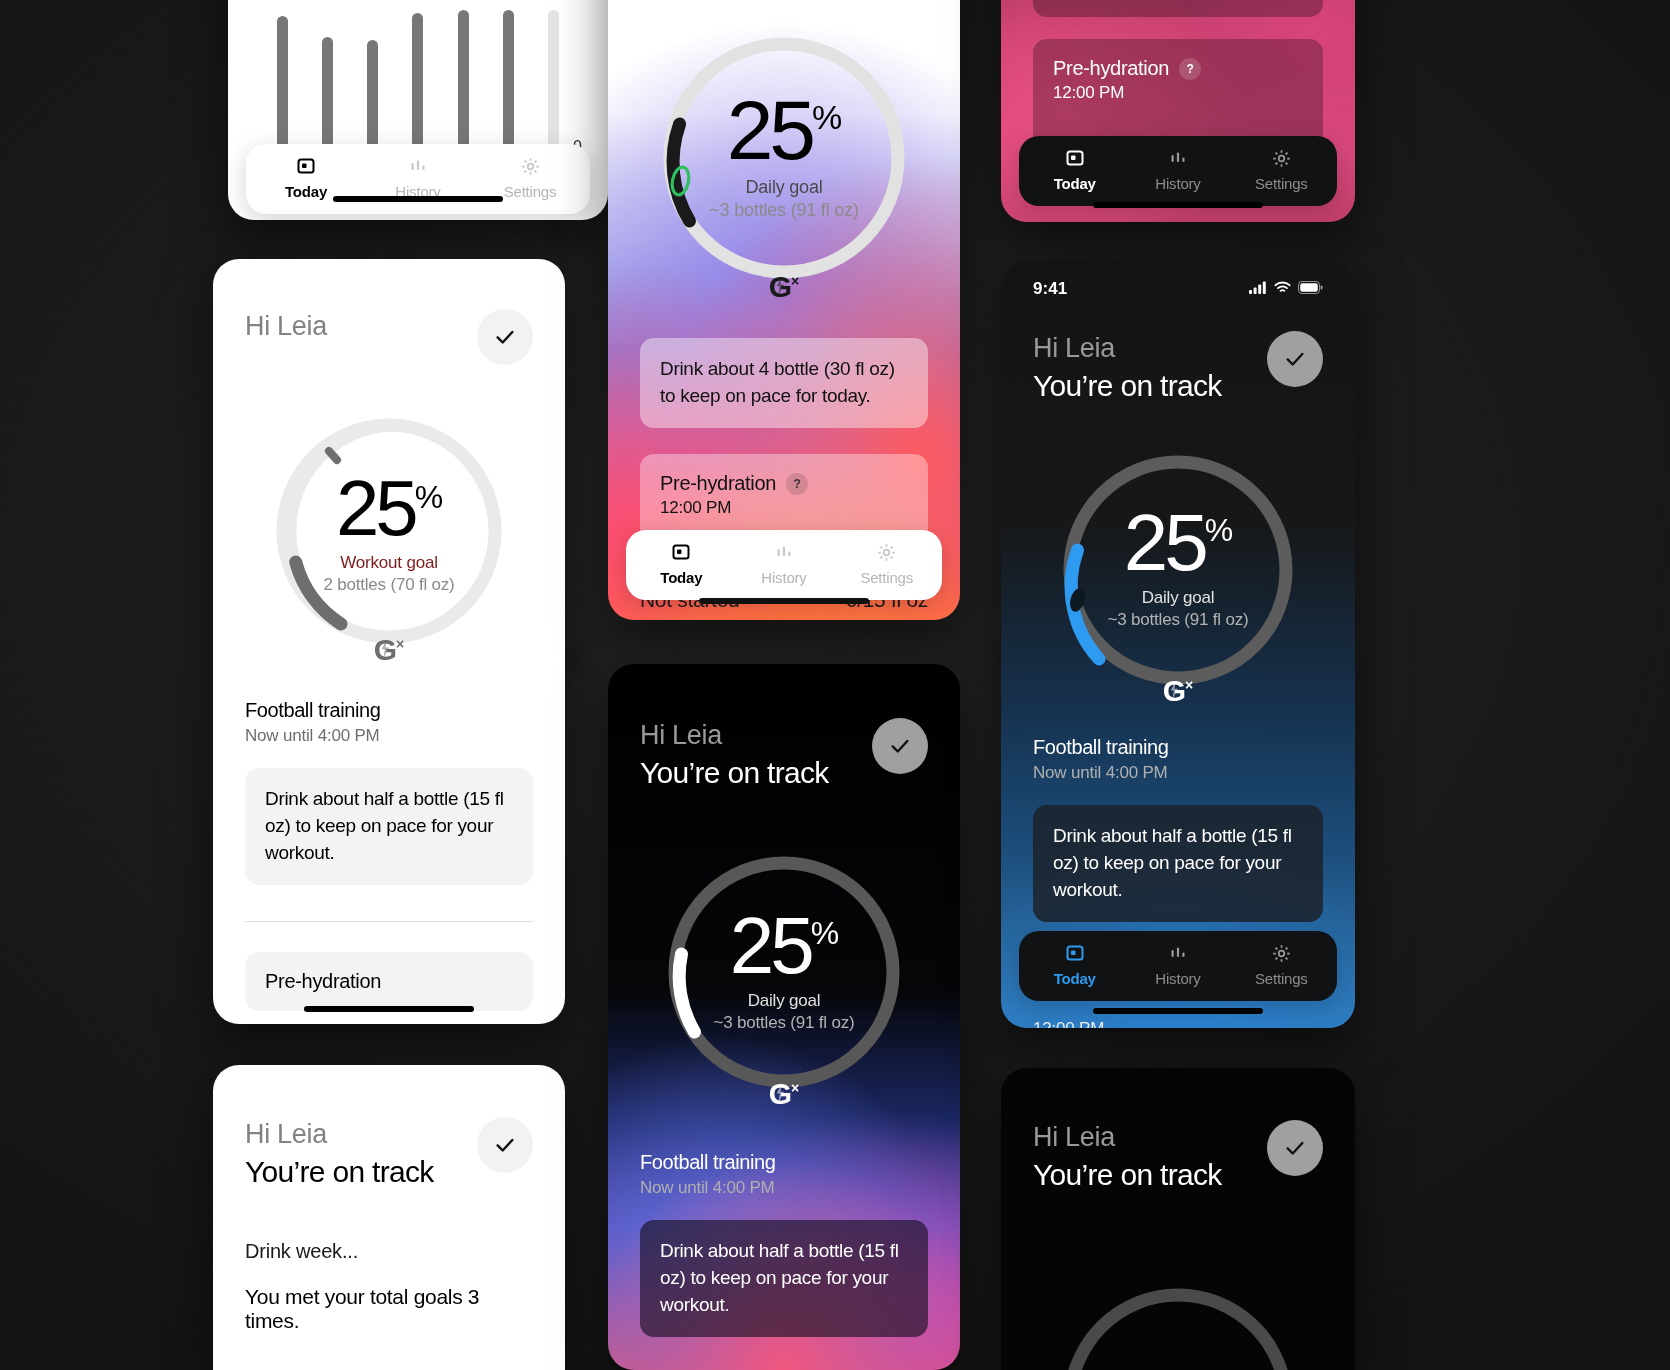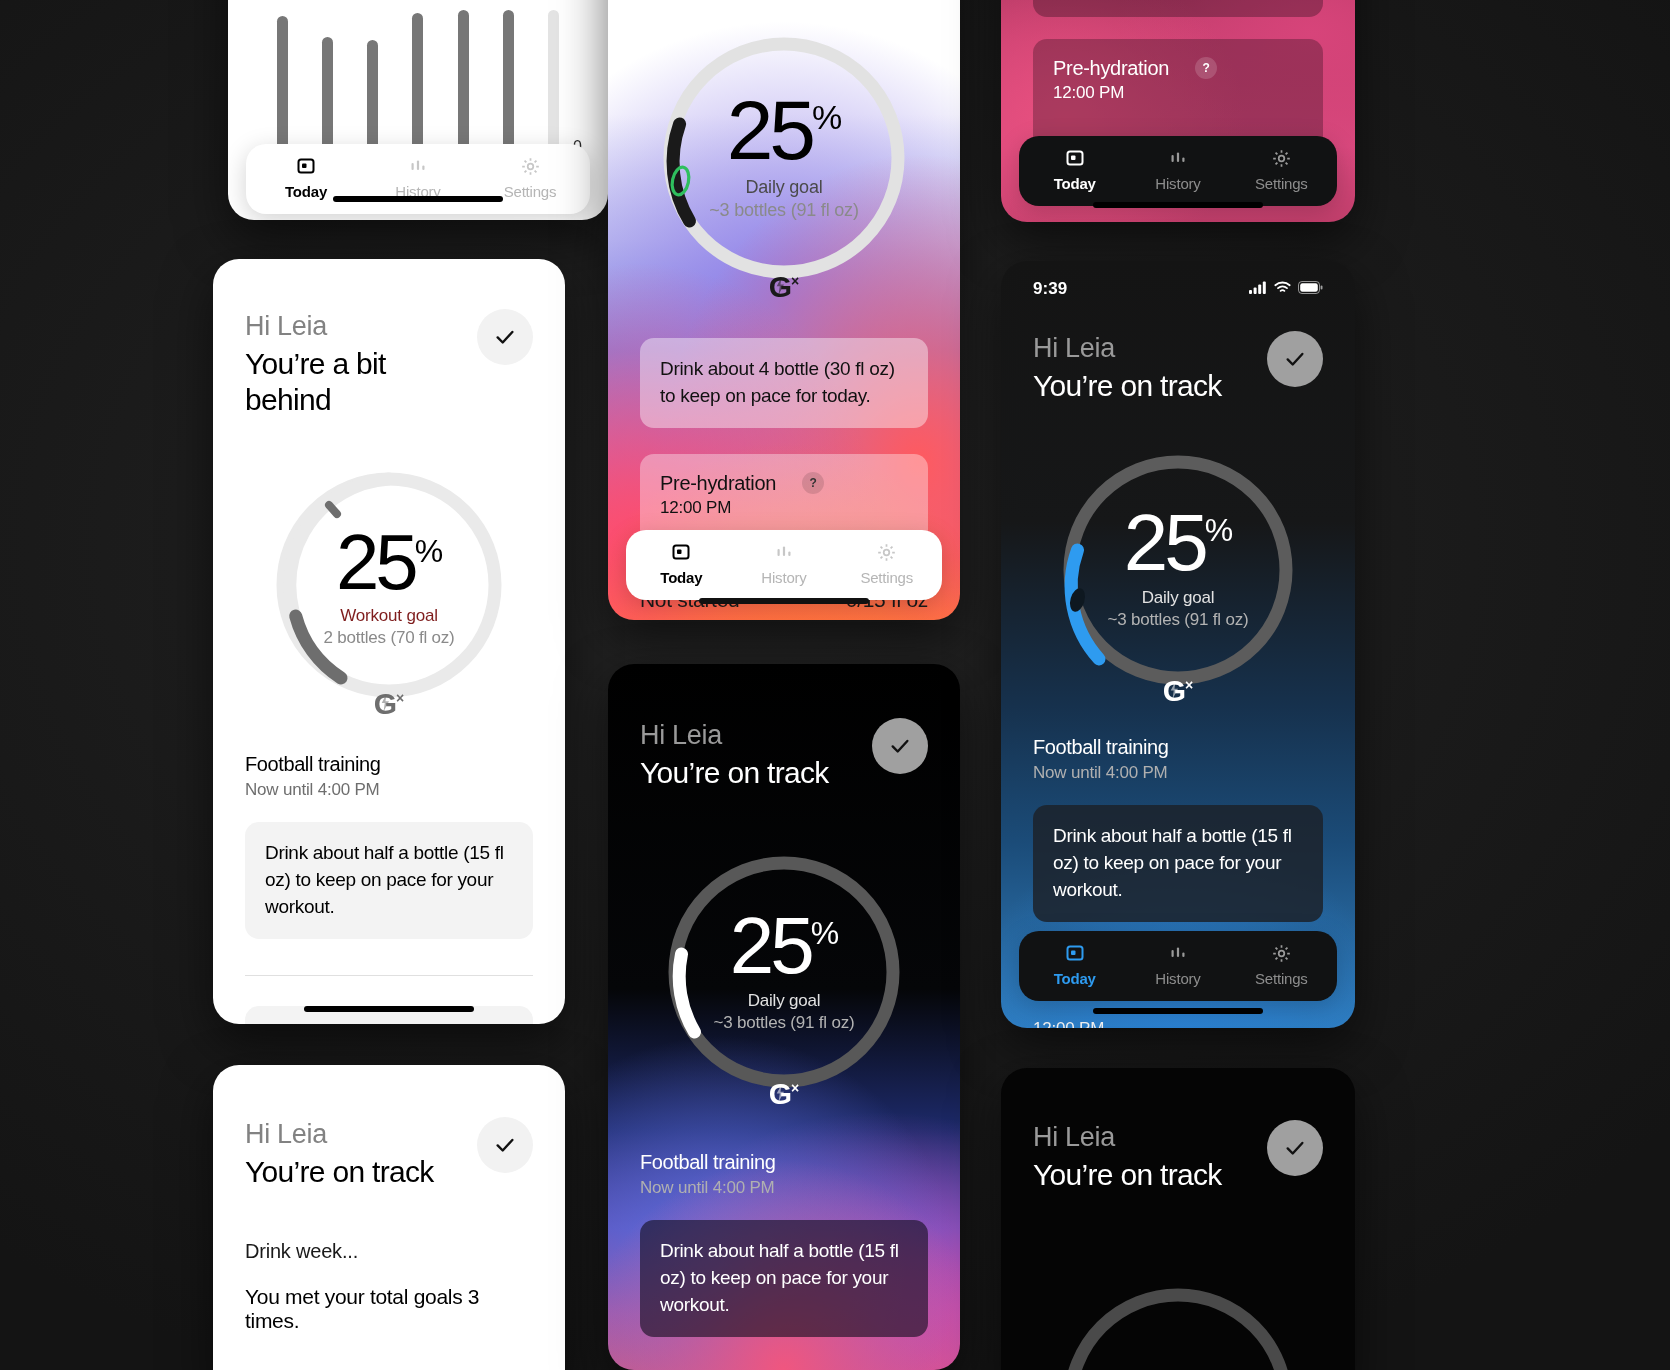--- a/index.html
+++ b/index.html
@@ -105,21 +105,21 @@
   .dark  .tip { background:rgba(38,40,44,.88); color:#fff; }
 
   .divider { height:1px; width:100%; }
   .light .divider { background:#e0e0e0; }
   .dark  .divider { background:rgba(255,255,255,.22); }
 
   .hyd {
     border-radius:14px; padding:18px 20px;
   }
   .light .hyd { background:#f3f3f3; }
-  .hyd-head { display:flex; align-items:flex-start; gap:26px; }
+  .hyd-head { display:flex; align-items:flex-end; gap:10px; }
   .hyd-title { font-size:20px; font-weight:500; letter-spacing:-.3px; }
   .hyd-time  { font-size:17px; margin-top:3px; letter-spacing:-.2px; }
   .light .hyd-title{color:#000} .dark  .hyd-time{color:#f0f0f0}
   .qmark {
     width:22px; height:22px; border-radius:50%;
     display:flex; align-items:center; justify-content:center;
     font-size:12px; font-weight:600;
   }
 
   .status-row {
@@ -253,21 +253,20 @@
 
     <div class="home-ind" style="bottom:18px; background:#000;"></div>
   </div>
 
   <div class="card light" style="left:213px; top:259px; width:352px; height:765px;">
 
     <div class="pad" style="padding-top:50px;">
       <div class="greet-row">
         <div>
           <div class="greet-hi">Hi Leia</div>
-          <div class="greet-main">You’re a bit behind</div>
         </div>
         <div class="check-btn">
           <svg viewBox="0 0 24 24" fill="none" stroke="#111" stroke-width="2.6" stroke-linecap="round" stroke-linejoin="round">
               <polyline points="4,12.5 9.5,18 20,6.5"></polyline>
             </svg>
         </div>
       </div>
     </div>
 
     <div class="ring-wrap" style="margin-top:46px;">
@@ -502,21 +501,21 @@
     <div class="home-ind" style="bottom:14px; background:#000;"></div>
   </div>
 
   <div class="card dark" style="left:1001px; top:261px; width:354px; height:767px;
               background:
                 radial-gradient(95% 42% at 50% 102%, #2a7fd0 0%, rgba(42,127,208,0) 66%),
                 linear-gradient(#141414 0%, #161718 34%, #16314d 58%, #1b4c79 76%, #2a6ea8 92%, #2f7cbd 100%);">
 
     <div class="pad" style="padding-top:18px;">
       <div class="statusbar">
-        <span>9:39</span>
+        <span>9:41</span>
         <span class="sb-right">
           <span>
             <svg width="18" height="13" viewBox="0 0 18 13">
                 <rect x="0" y="9" width="3" height="4" rx="1" fill="#fff"></rect>
                 <rect x="4.6" y="6.4" width="3" height="6.6" rx="1" fill="#fff"></rect>
                 <rect x="9.2" y="3.6" width="3" height="9.4" rx="1" fill="#fff"></rect>
                 <rect x="13.8" y="0.6" width="3" height="12.4" rx="1" fill="#fff"></rect>
               </svg>
           </span>
           <span>

